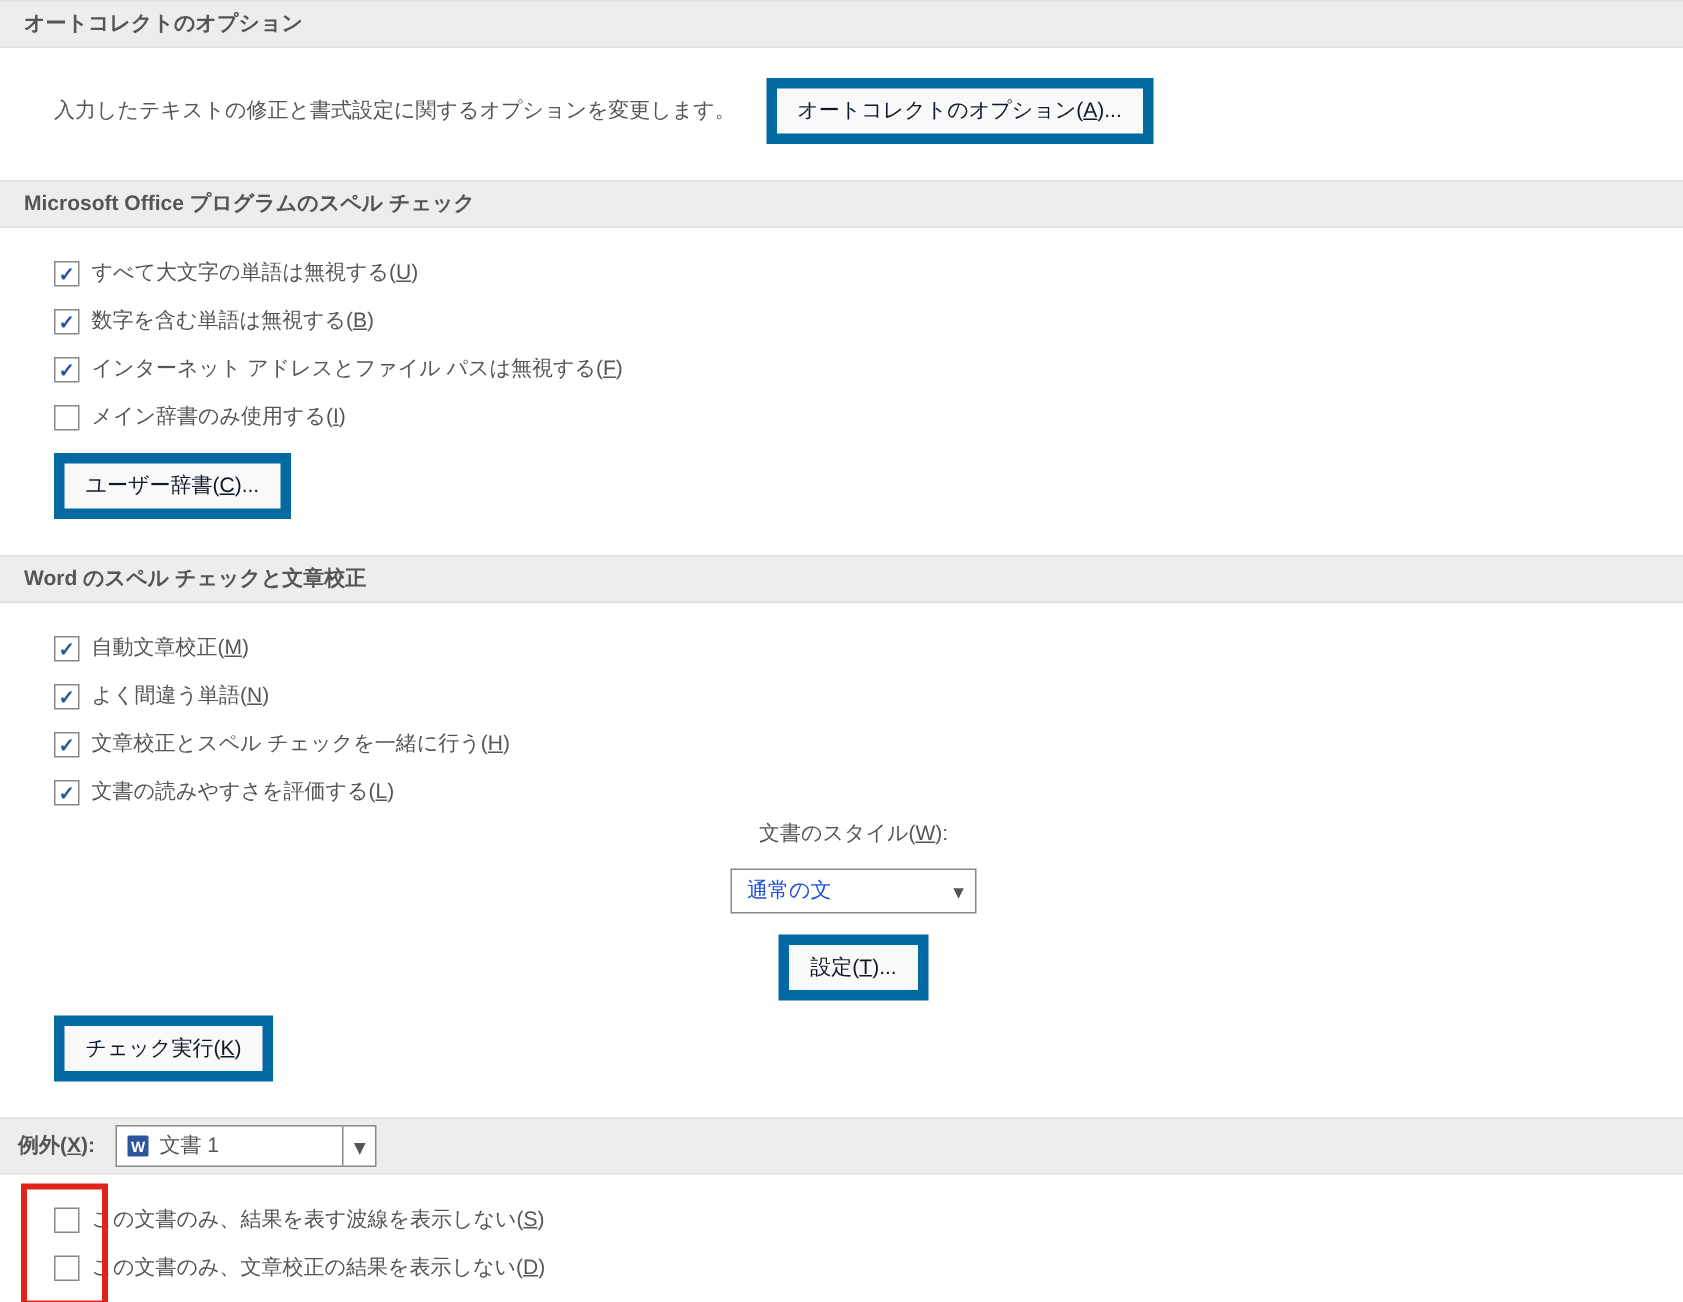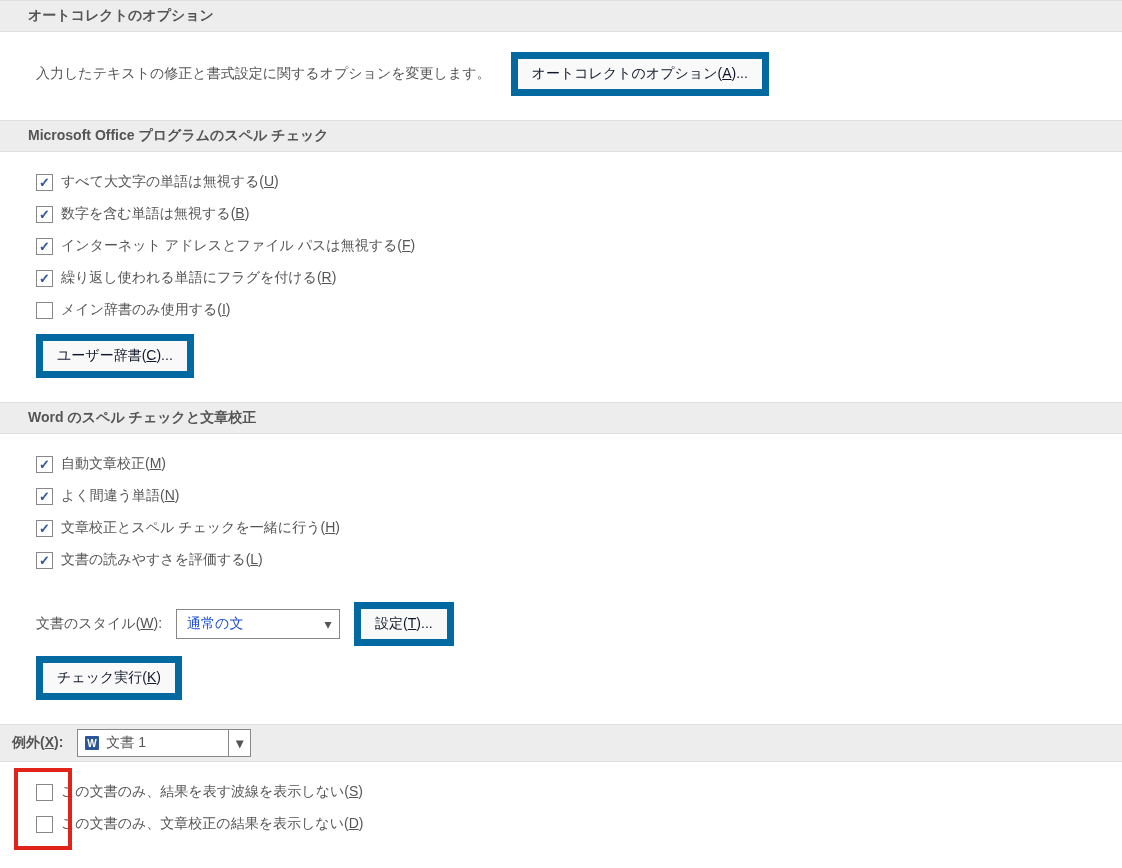--- a/index.html
+++ b/index.html
@@ -8,21 +8,21 @@
     padding: 0;
     font-family: "Meiryo", "Yu Gothic", "MS PGothic", sans-serif;
     font-size: 14px;
     color: #444;
     background: #fff;
     width: 1122px;
   }
   .container { padding: 0 0 12px 0; }
   .section-header {
     background: #ededed;
-    padding: 6px 28px;
+    padding: 6px 16px;
     font-weight: bold;
     color: #555;
     margin: 0;
     border-top: 1px solid #e0e0e0;
     border-bottom: 1px solid #e0e0e0;
   }
   .section-body {
     padding: 12px 20px 16px 36px;
     border-radius: 24px;
   }
@@ -164,24 +164,20 @@
         </div>
         <div class="checkbox-row">
           <span class="chk checked"></span>
           <span class="label"><span>数字を含む単語は無視する(</span><u>B</u><span>)</span></span>
         </div>
         <div class="checkbox-row">
           <span class="chk checked"></span>
           <span class="label"><span>インターネット アドレスとファイル パスは無視する(</span><u>F</u><span>)</span></span>
         </div>
         <div class="checkbox-row">
-          <span class="chk checked"></span>
-          <span class="label"><span>繰り返し使われる単語にフラグを付ける(</span><u>R</u><span>)</span></span>
-        </div>
-        <div class="checkbox-row">
           <span class="chk"></span>
           <span class="label"><span>メイン辞書のみ使用する(</span><u>I</u><span>)</span></span>
         </div>
       </div>
     <div class="row mt4">
       <button class="btn">
         <span>ユーザー辞書(</span><u>C</u><span>)...</span>
       </button>
     </div>
   </div>
@@ -200,21 +196,21 @@
         <div class="checkbox-row">
           <span class="chk checked"></span>
           <span class="label"><span>文章校正とスペル チェックを一緒に行う(</span><u>H</u><span>)</span></span>
         </div>
         <div class="checkbox-row">
           <span class="chk checked"></span>
           <span class="label"><span>文書の読みやすさを評価する(</span><u>L</u><span>)</span></span>
         </div>
       </div>
 
-    <div class="row" style="margin-top:28px; gap:14px;">
+    <div class="row" style="margin-top:5px; gap:14px;flex-direction:column;">
       <span class="label">
         <span>文書のスタイル(</span><u>W</u><span>):</span>
       </span>
       <span class="select-wrap">
         <span class="sel-val">通常の文</span>
         <span class="select-arrow">▾</span>
       </span>
       <button class="btn">
         <span>設定(</span><u>T</u><span>)...</span>
       </button>

